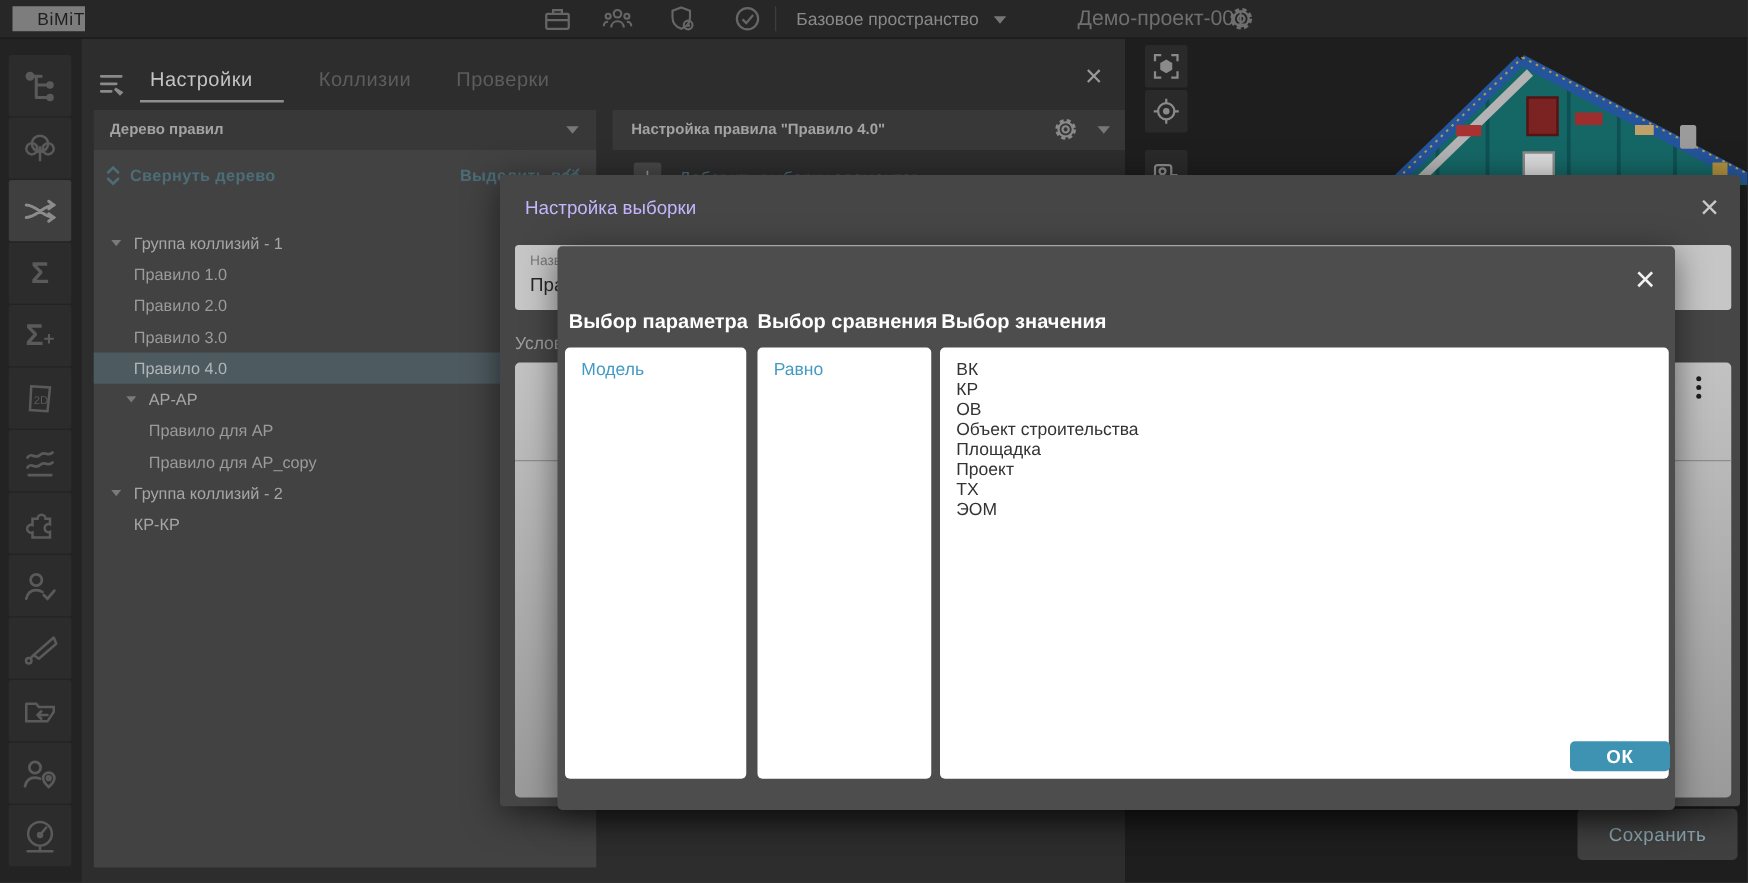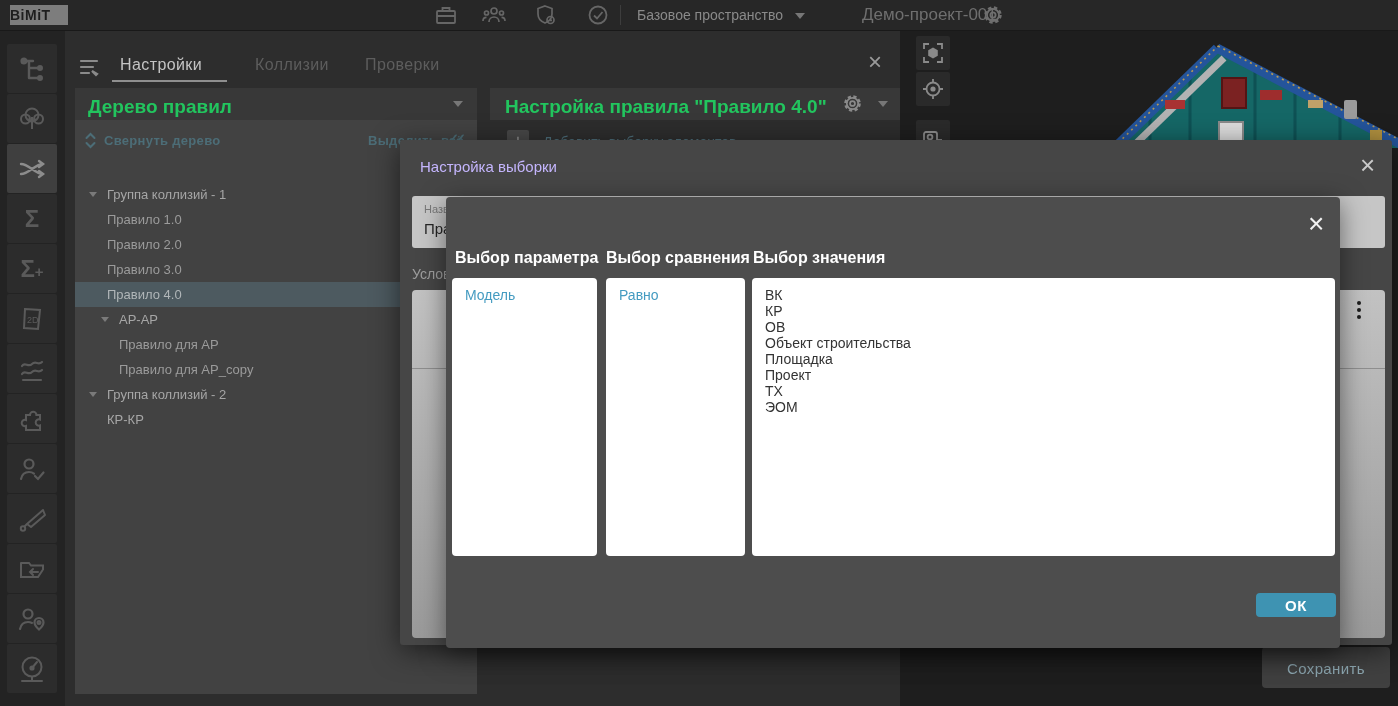--- a/index.html
+++ b/index.html
@@ -2,22 +2,22 @@
 <html><head>
 <meta charset="utf-8">
 <style>
   html,body{margin:0;padding:0;}
   body{width:1398px;height:706px;position:relative;overflow:hidden;background:#1e1e1e;
        font-family:"Liberation Sans",sans-serif;-webkit-font-smoothing:antialiased;}
   .abs{position:absolute;}
   svg{display:block;}
   
   #topbar{left:0;top:0;width:1398px;height:30px;background:#272727;border-bottom:1px solid #191919;z-index:20;}
-  #logo{left:10px;top:5px;width:58px;height:20px;background:#7d7d7d;color:#1e1e1e;font-weight:bold;
-        font-size:14px;text-align:left;line-height:20px;letter-spacing:0.5px;}
+  #logo{left:10px;top:5px;width:58px;height:20px;background:#7d7d7d;color:#1e1e1e;font-weight:normal;
+        font-size:14px;text-align:right;line-height:20px;letter-spacing:0.5px;}
   .tb-ico{top:3px;width:26px;height:24px;color:#666;}
   #tb-sep{left:620px;top:5px;width:1px;height:20px;background:#3d3d3d;}
   #workspace{left:637px;top:7px;font-size:14px;color:#8a8a8a;}
   .caret{width:0;height:0;border-left:5px solid transparent;border-right:5px solid transparent;border-top:6px solid #777;}
   #ws-caret{left:795px;top:13px;}
   #project{left:862px;top:5px;font-size:17px;color:#6f6f6f;}
   #tb-gear{left:982px;top:4px;}
   
   #rail{left:0;top:30px;width:65px;height:676px;background:#232323;z-index:15;}
   .tile{position:absolute;left:7px;width:50px;height:49px;background:#2c2c2c;border-radius:2px;
@@ -25,21 +25,21 @@
   .tile.active{background:#3f3f3f;color:#8c8c8c;}
   .sigma{font-size:24px;font-weight:bold;}
   
   #setwin{left:65px;top:30px;width:835px;height:676px;background:#2d2d2d;z-index:10;}
   #burger{left:13px;top:27px;color:#8a8a8a;}
   .tab{position:absolute;top:26px;font-size:16px;letter-spacing:0.4px;color:#5d5d5d;}
   .tab.active{color:#c4c4c4;}
   #tab-underline{left:47px;top:50px;width:115px;height:2px;background:#8f8f8f;}
   #set-close{left:803px;top:20px;font-size:24px;color:#9a9a9a;line-height:24px;}
   .band{position:absolute;top:58px;height:32px;background:#383838;}
-  .band-title{position:absolute;top:8px;font-size:19px;font-weight:bold;color:#22c55e;}
+  .band-title{position:absolute;top:8px;font-size:12px;font-weight:bold;color:#a3a3a3;}
   #tree-band{left:10px;width:402px;}
   #rule-band{left:425px;width:410px;}
   
   #treearea{left:10px;top:90px;width:402px;height:574px;background:#424242;}
   .link{font-size:13px;font-weight:bold;color:#4c6d77;letter-spacing:0.3px;}
   .trow{position:absolute;left:0;width:402px;height:25px;}
   .trow.sel{background:#4d5a60;}
   .tcaret{position:absolute;top:10px;width:0;height:0;border-left:4.5px solid transparent;
           border-right:4.5px solid transparent;border-top:5px solid #7a7a7a;}
   .tlabel{position:absolute;top:5px;font-size:13px;color:#9b9b9b;}
@@ -67,21 +67,21 @@
   #m1-card{left:12px;top:150px;width:973px;height:348px;background:linear-gradient(180deg,#c2c2c2,#9a9a9a);
            border-radius:4px;}
   #m1-card-divider{left:0;top:78px;width:973px;height:1px;background:#8e8e8e;}
   #kebab{left:945px;top:11px;width:4px;}
   .kdot{width:4px;height:4px;border-radius:50%;background:#1d1d1d;margin-bottom:3px;}
   
   #modal2{left:446px;top:197px;width:894px;height:451px;background:#4d4d4d;border-radius:4px;
           box-shadow:0 6px 26px rgba(0,0,0,0.5);z-index:60;}
   #m2-close{left:862px;top:13px;font-size:28px;color:#f2f2f2;line-height:28px;}
   .colhead{position:absolute;top:52px;font-size:16px;font-weight:bold;color:#ffffff;}
-  .listbox{position:absolute;top:81px;height:278px;background:#fff;border-radius:4px;
+  .listbox{position:absolute;top:81px;height:345px;background:#fff;border-radius:4px;
            padding:9px 0;box-sizing:border-box;overflow:hidden;}
   .li{display:block;font-size:14px;line-height:16px;color:#333;padding:0 13px;white-space:nowrap;}
   .li.sel{color:#449bc1;}
   #okbtn{left:810px;top:396px;width:80px;height:24px;background:#3e93b2;border:none;border-radius:4px;
          color:#fff;font-size:15px;font-weight:bold;text-align:center;letter-spacing:0.5px;}
   .x{cursor:default;}
 </style>
 </head>
 <body>
 

